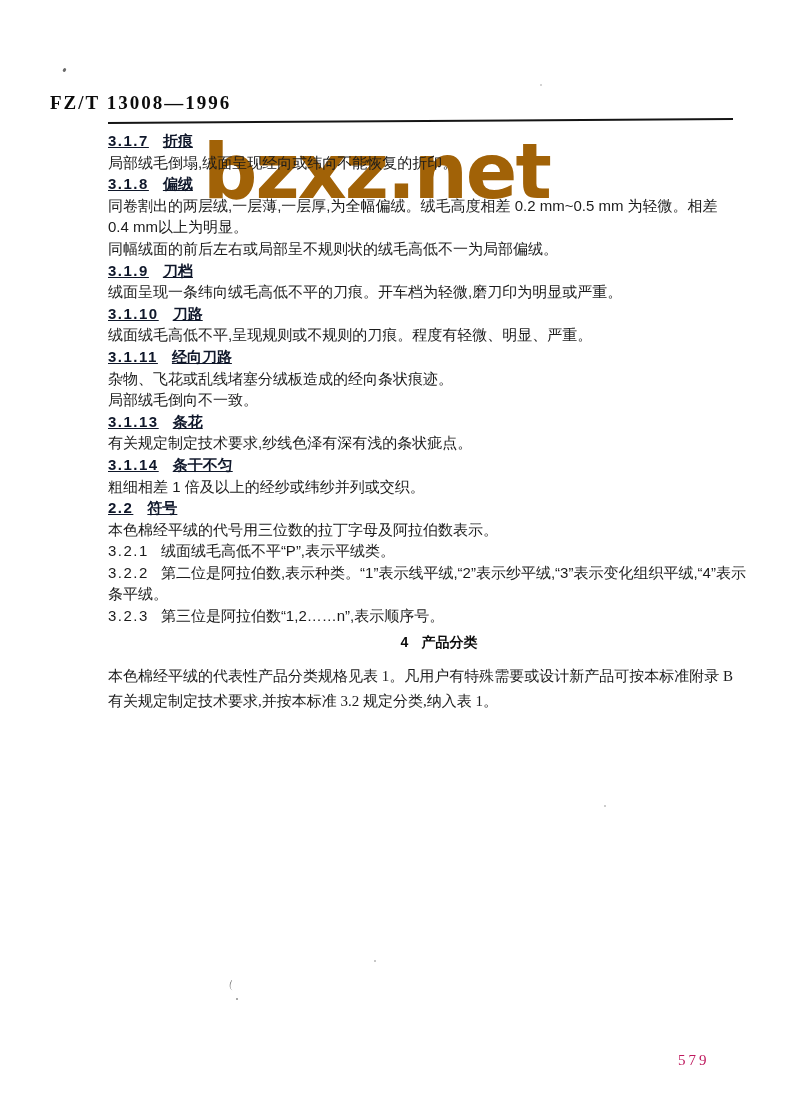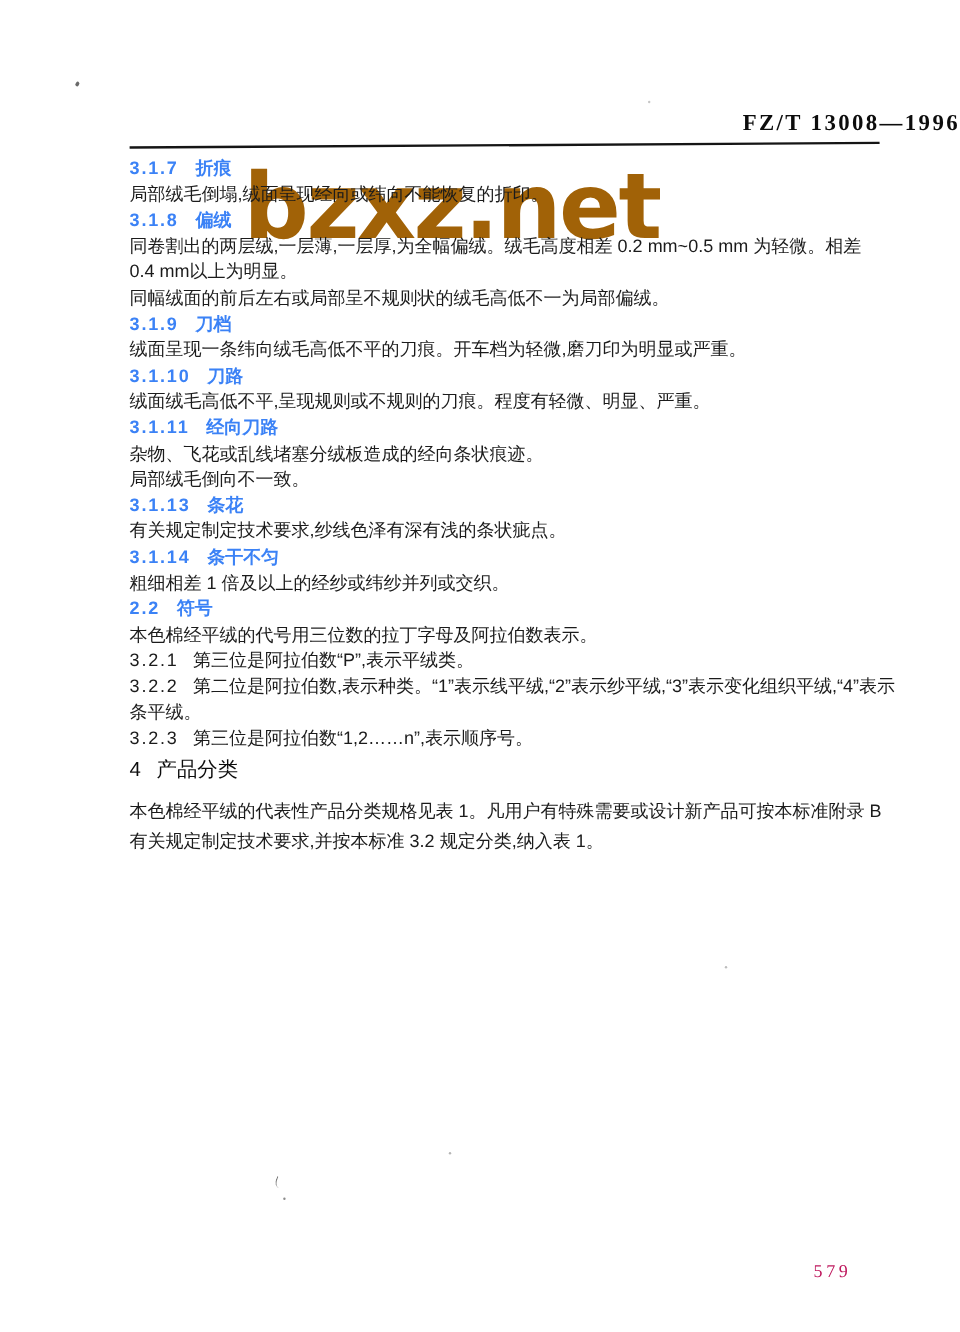--- a/index.html
+++ b/index.html
@@ -20,21 +20,21 @@
     font-size:76px;
     line-height:66px;
     letter-spacing:-2px;
     color:#a16207;
     z-index:1;
     user-select:none;
   }
   .std-header{
     position:absolute;
     left:0;right:0;top:92px;
-    text-align:right;
+    text-align:left;
     padding-left:50px; 
     font-family:"Liberation Serif",serif;
     font-weight:bold;
     font-size:19px;
     letter-spacing:2px;
     color:#0c0c0c;
     z-index:2;
   }
   .rule{
     position:absolute;
@@ -47,35 +47,36 @@
   .content{
     position:absolute;
     left:108px;top:130px;
     width:662px;
     font-size:15px;
     line-height:21.6px;
     white-space:nowrap;
     z-index:2;
   }
   .content p{margin:0;padding:0;}
-  .sec{font-weight:bold;color:#3b82f6;}
+  .sec{font-weight:bold;color:#0f172a;text-decoration:underline;}
   .sec .num{letter-spacing:1.5px;margin-right:14px;}
   .item .num{letter-spacing:1.5px;margin-right:12px;}
   .para{padding-left:30px;}
   .cont{padding-left:0;}
   .chapter{
-    font-weight:normal;
-    font-size:17px;
+    font-weight:bold;
+    font-size:14px;
     line-height:24px;
     margin-top:3px !important;
     margin-bottom:10px !important;
     color:#0c0c0c;
+    text-align:center;
   }
   .chapter .num{margin-right:13px;}
-  .p4{line-height:25px;}
+  .p4{line-height:25px;font-family:Liberation Serif, serif;}
   .pageno{
     position:absolute;
     left:678px;top:1052px;
     font-family:"Liberation Serif",serif;
     font-size:15px;
     letter-spacing:3px;
     color:#be185d;
     z-index:2;
   }
   
@@ -119,21 +120,21 @@
 
     <p class="sec"><span class="num">3.1.13</span><span>条花</span></p>
     <p class="para">有关规定制定技术要求,纱线色泽有深有浅的条状疵点。</p>
 
     <p class="sec"><span class="num">3.1.14</span><span>条干不匀</span></p>
     <p class="para">粗细相差 1 倍及以上的经纱或纬纱并列或交织。</p>
 
     <p class="sec"><span class="num">2.2</span><span>符号</span></p>
     <p class="para">本色棉经平绒的代号用三位数的拉丁字母及阿拉伯数表示。</p>
 
-    <p class="item"><span class="num">3.2.1</span><span>第三位是阿拉伯数“P”,表示平绒类。</span></p>
+    <p class="item"><span class="num">3.2.1</span><span>绒面绒毛高低不平“P”,表示平绒类。</span></p>
     <p class="item"><span class="num">3.2.2</span><span>第二位是阿拉伯数,表示种类。“1”表示线平绒,“2”表示纱平绒,“3”表示变化组织平绒,“4”表示</span></p>
     <p class="cont">条平绒。</p>
     <p class="item"><span class="num">3.2.3</span><span>第三位是阿拉伯数“1,2……n”,表示顺序号。</span></p>
 
     <p class="chapter"><span class="num">4</span><span>产品分类</span></p>
     <p class="para p4">本色棉经平绒的代表性产品分类规格见表 1。凡用户有特殊需要或设计新产品可按本标准附录 B</p>
     <p class="cont p4">有关规定制定技术要求,并按本标准 3.2 规定分类,纳入表 1。</p>
   </div>
 
   <span class="speck sp1"></span>

